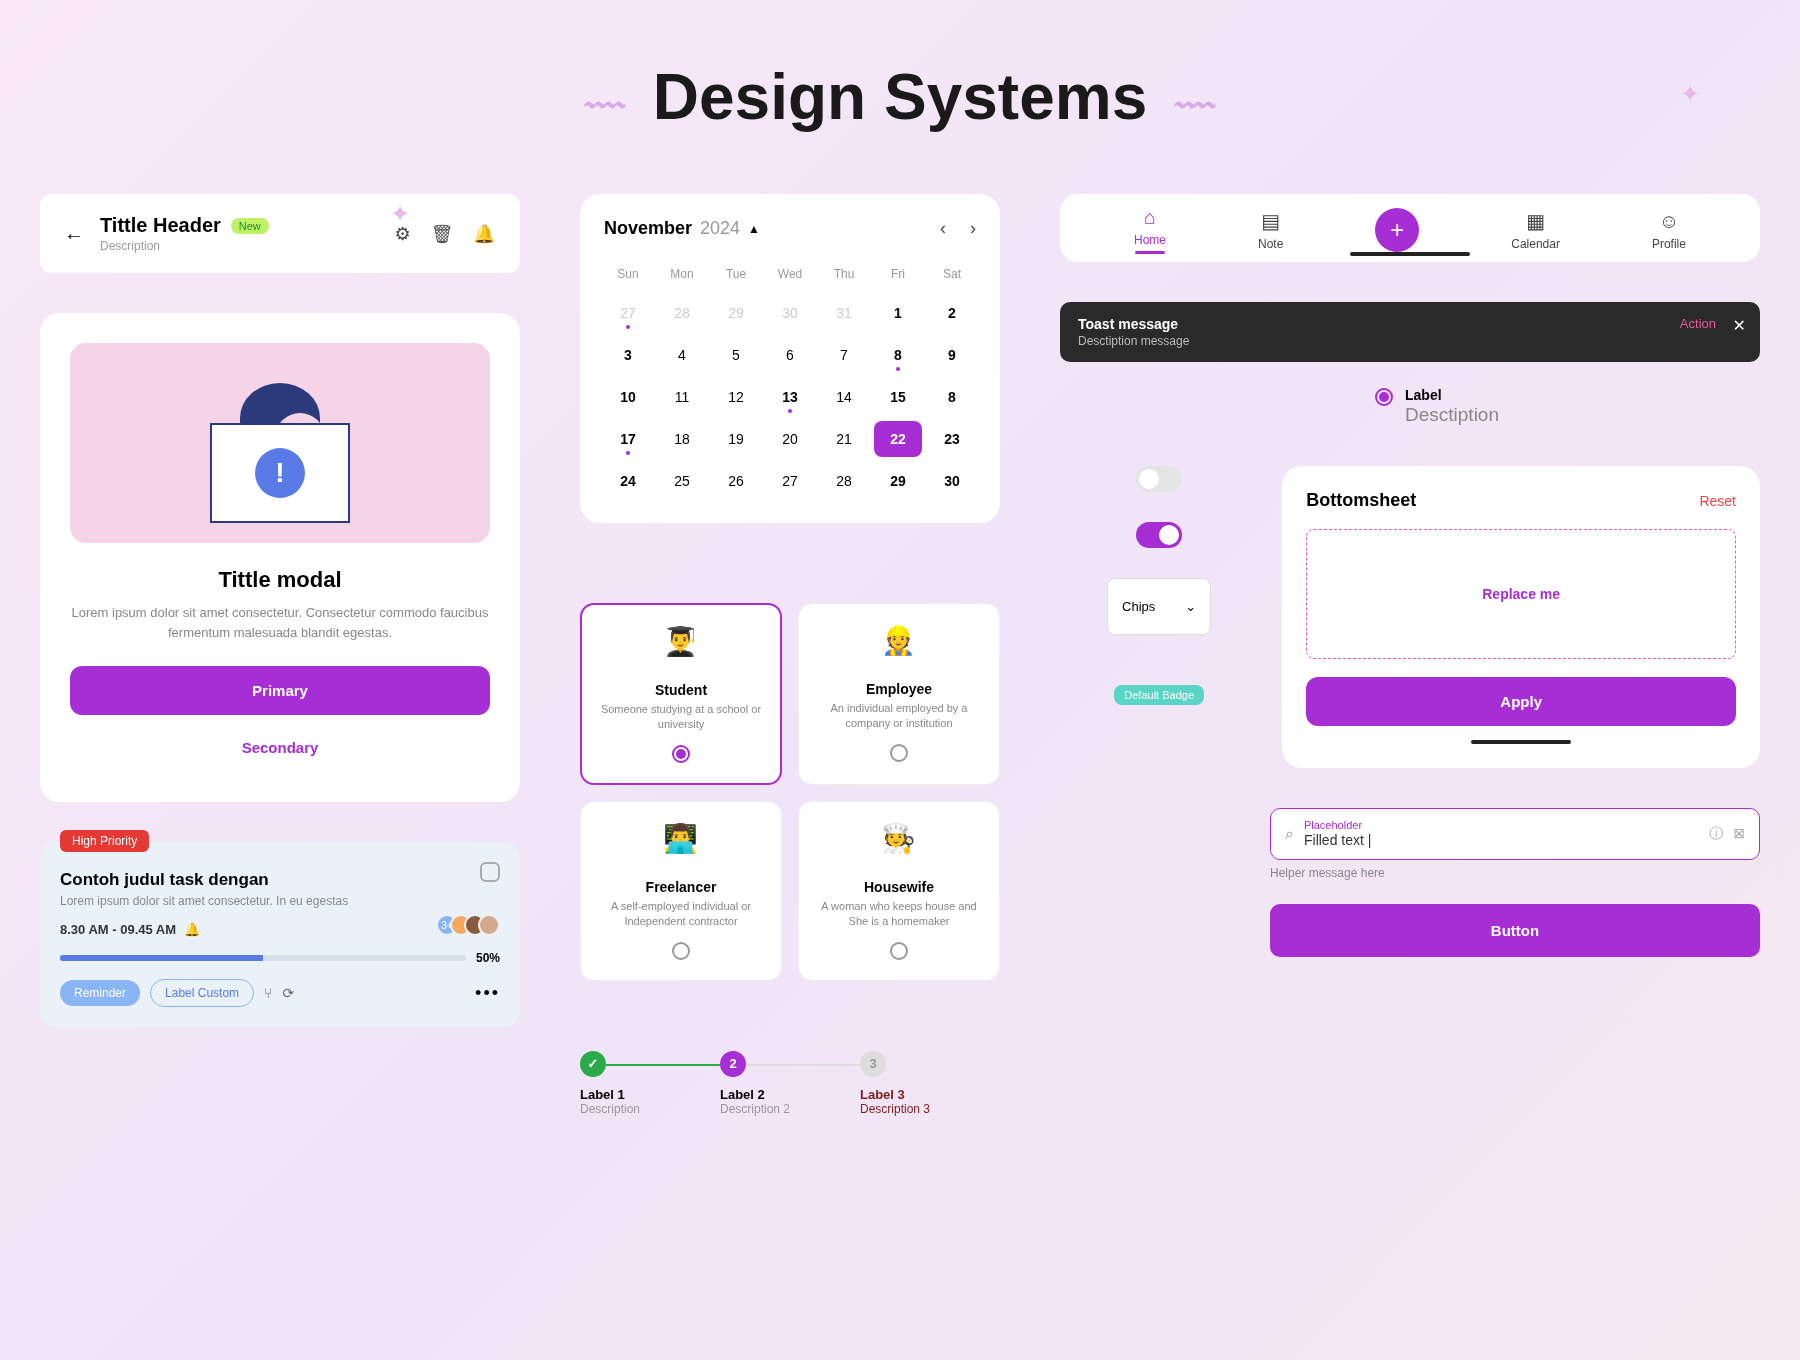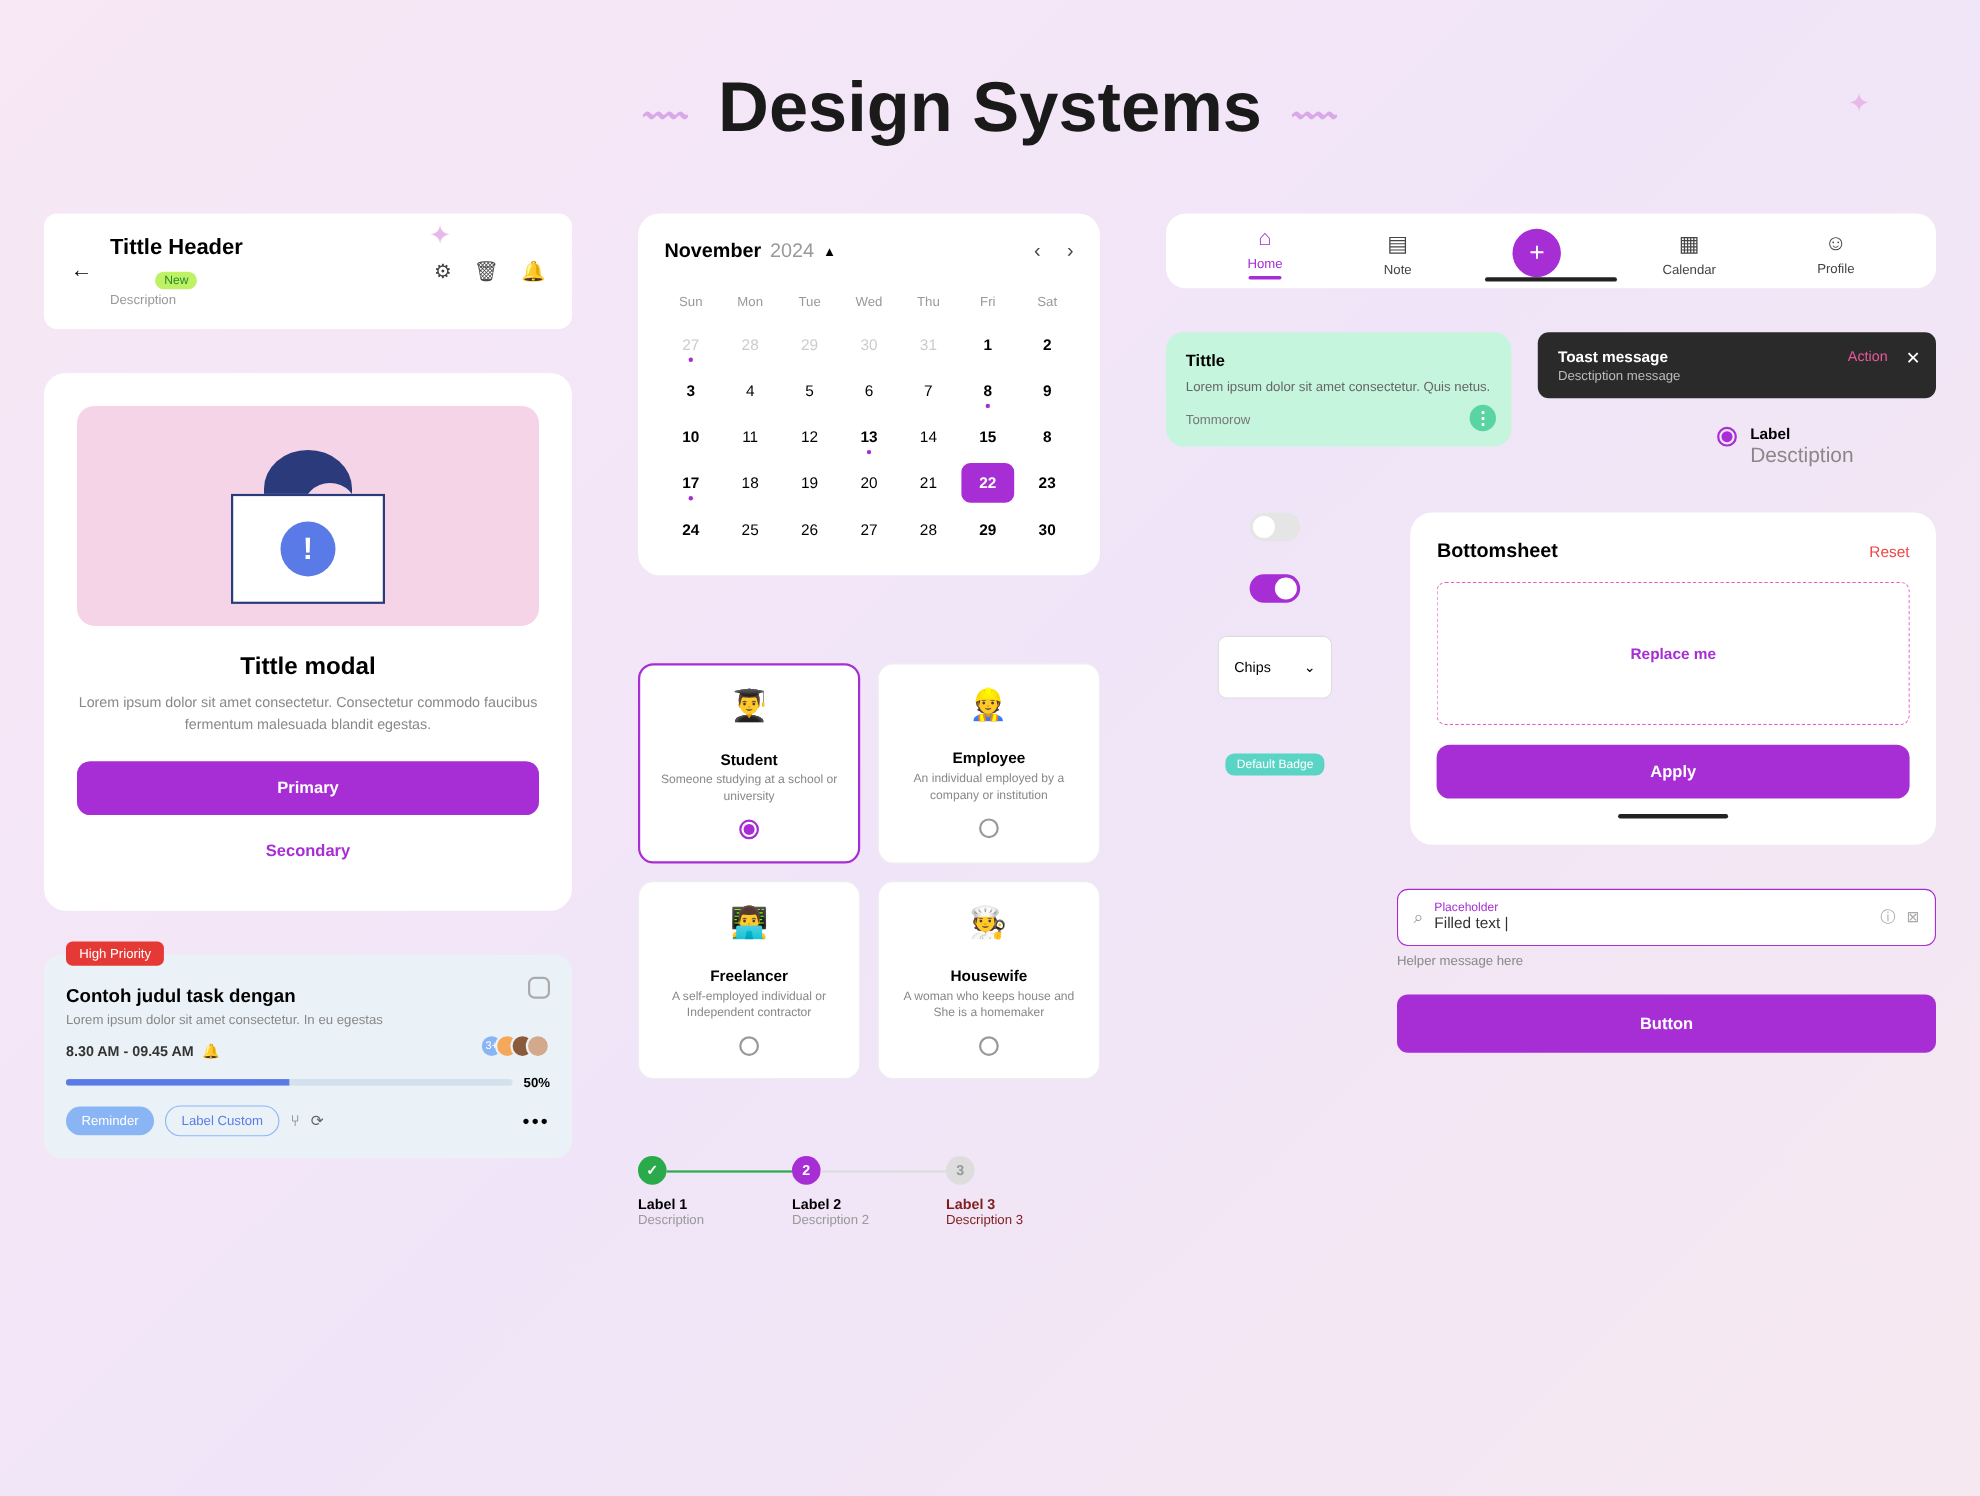--- a/index.html
+++ b/index.html
@@ -5,21 +5,21 @@
 * { margin: 0; padding: 0; box-sizing: border-box; font-family: -apple-system, BlinkMacSystemFont, 'Segoe UI', sans-serif; }
 body { background: linear-gradient(135deg, #f8e8f5 0%, #f0e5f8 50%, #f5e8f0 100%); min-height: 1360px; width: 1800px; padding: 60px 40px; position: relative; overflow: hidden; }
 .page-title { text-align: center; font-size: 64px; font-weight: 800; color: #1a1a1a; margin-bottom: 60px; position: relative; }
 .wave { display: inline-block; width: 40px; color: #d8a8e8; font-size: 20px; vertical-align: middle; margin: 0 10px; }
 .grid { display: grid; grid-template-columns: 480px 420px 1fr; gap: 60px; }
 .col { display: flex; flex-direction: column; gap: 40px; }
 
 
 .header-card { background: #fff; border-radius: 12px; padding: 20px 24px; display: flex; align-items: center; gap: 16px; }
 .back-arrow { font-size: 20px; cursor: pointer; }
-.header-text h3 { font-size: 20px; font-weight: 700; display: flex; align-items: center; gap: 10px; flex-direction: column; }
+.header-text h3 { font-size: 20px; font-weight: 700; display: flex; align-items: center; gap: 10px; }
 .new-badge { background: #bef264; color: #2a8a2a; font-size: 11px; padding: 2px 8px; border-radius: 10px; font-weight: 500; }
 .header-text p { font-size: 12px; color: #999; margin-top: 2px; }
 .header-actions { margin-left: auto; display: flex; gap: 20px; font-size: 18px; color: #444; }
 
 
 .modal-card { background: #fff; border-radius: 20px; padding: 30px; text-align: center; }
 .modal-illustration { background: #f5d4e8; border-radius: 16px; height: 200px; margin-bottom: 24px; display: flex; align-items: center; justify-content: center; position: relative; overflow: hidden; }
 .person { width: 120px; height: 120px; position: relative; }
 .person-hair { width: 80px; height: 70px; background: #2a3a7a; border-radius: 50% 50% 40% 40%; margin: 0 auto; position: relative; }
 .person-face { width: 50px; height: 50px; background: #f5d4e8; border-radius: 50%; position: absolute; top: 30px; left: 35px; }
@@ -346,26 +346,20 @@
     <div class="tab-item"><span class="tab-icon">▤</span><span>Note</span></div>
     <div class="fab">
           <span>+</span>
         </div>
     <div class="tab-item"><span class="tab-icon">▦</span><span>Calendar</span></div>
     <div class="tab-item"><span class="tab-icon">☺</span><span>Profile</span></div>
     <div class="nav-indicator"></div>
   </div>
 
   <div class="row-split">
-    <div class="note-card">
-      <h5>Tittle</h5>
-      <p>Lorem ipsum dolor sit amet consectetur. Quis netus.</p>
-      <span class="note-date">Tommorow</span>
-      <div class="note-menu">⋮</div>
-    </div>
     <div style="flex:1.3;display:flex;flex-direction:column;">
       <div class="toast">
         <h6>Toast message</h6>
         <p>Desctiption message</p>
         <span class="toast-action">Action</span>
         <span class="toast-close">✕</span>
       </div>
       <div class="radio-label-row">
         <div class="radio-outer">
               <div class="radio-inner"></div>

